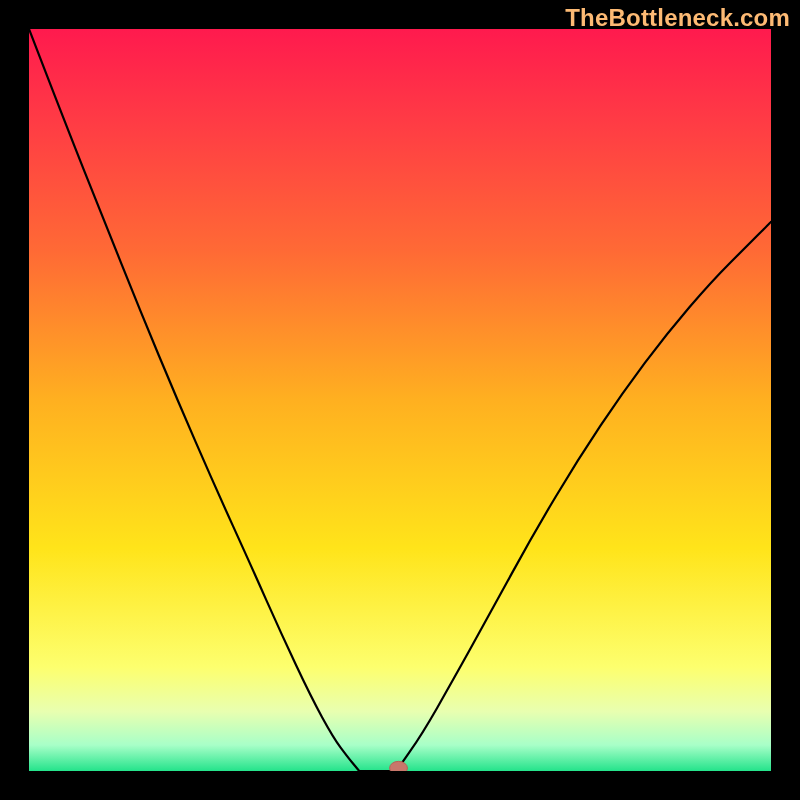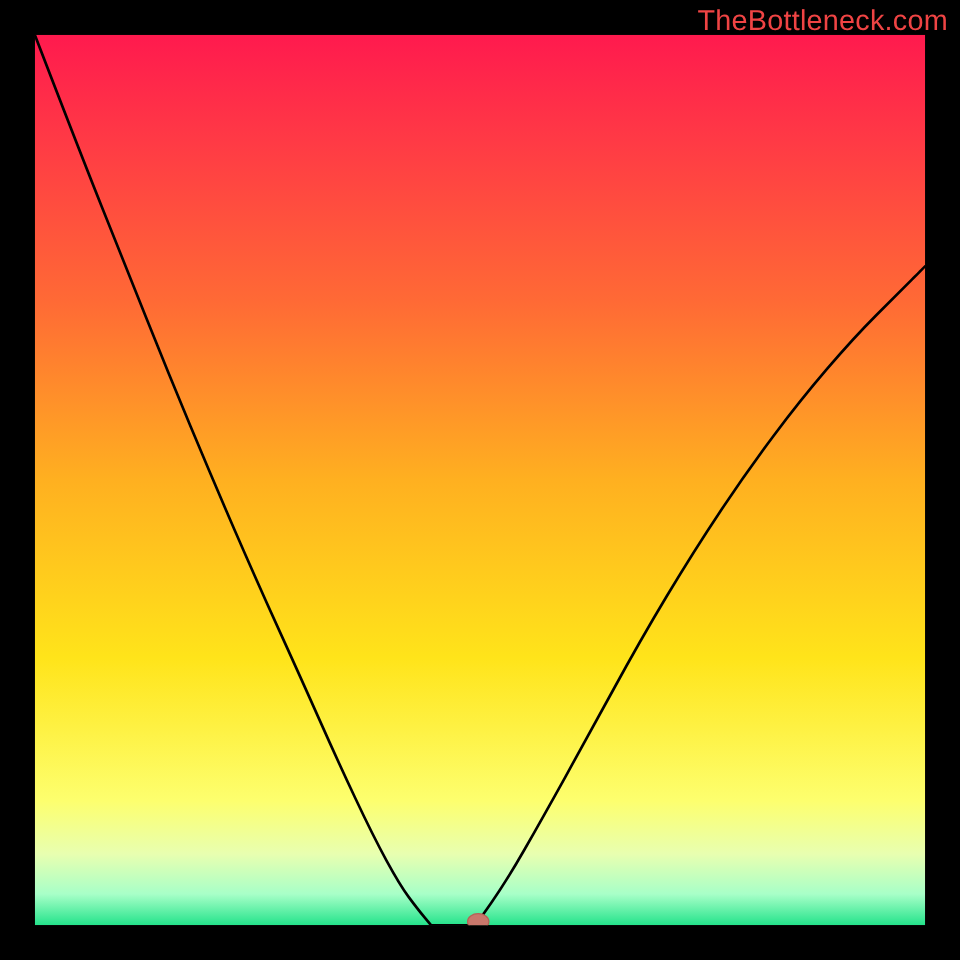--- a/index.html
+++ b/index.html
@@ -14,23 +14,23 @@
   .frame {
     position: relative;
     width: 800px;
     height: 800px;
     background: #000;
   }
   .watermark {
     position: absolute;
     top: 4px;
     right: 10px;
-    color: #ef4444;
+    color: #fdba74;
     font-size: 24px;
-    font-weight: 400;
+    font-weight: 700;
     font-family: Arial, sans-serif;
     letter-spacing: 0.2px;
     user-select: none;
   }
   .plot {
     position: absolute;
     left: 29px;
     top: 29px;
     width: 742px;
     height: 742px;

